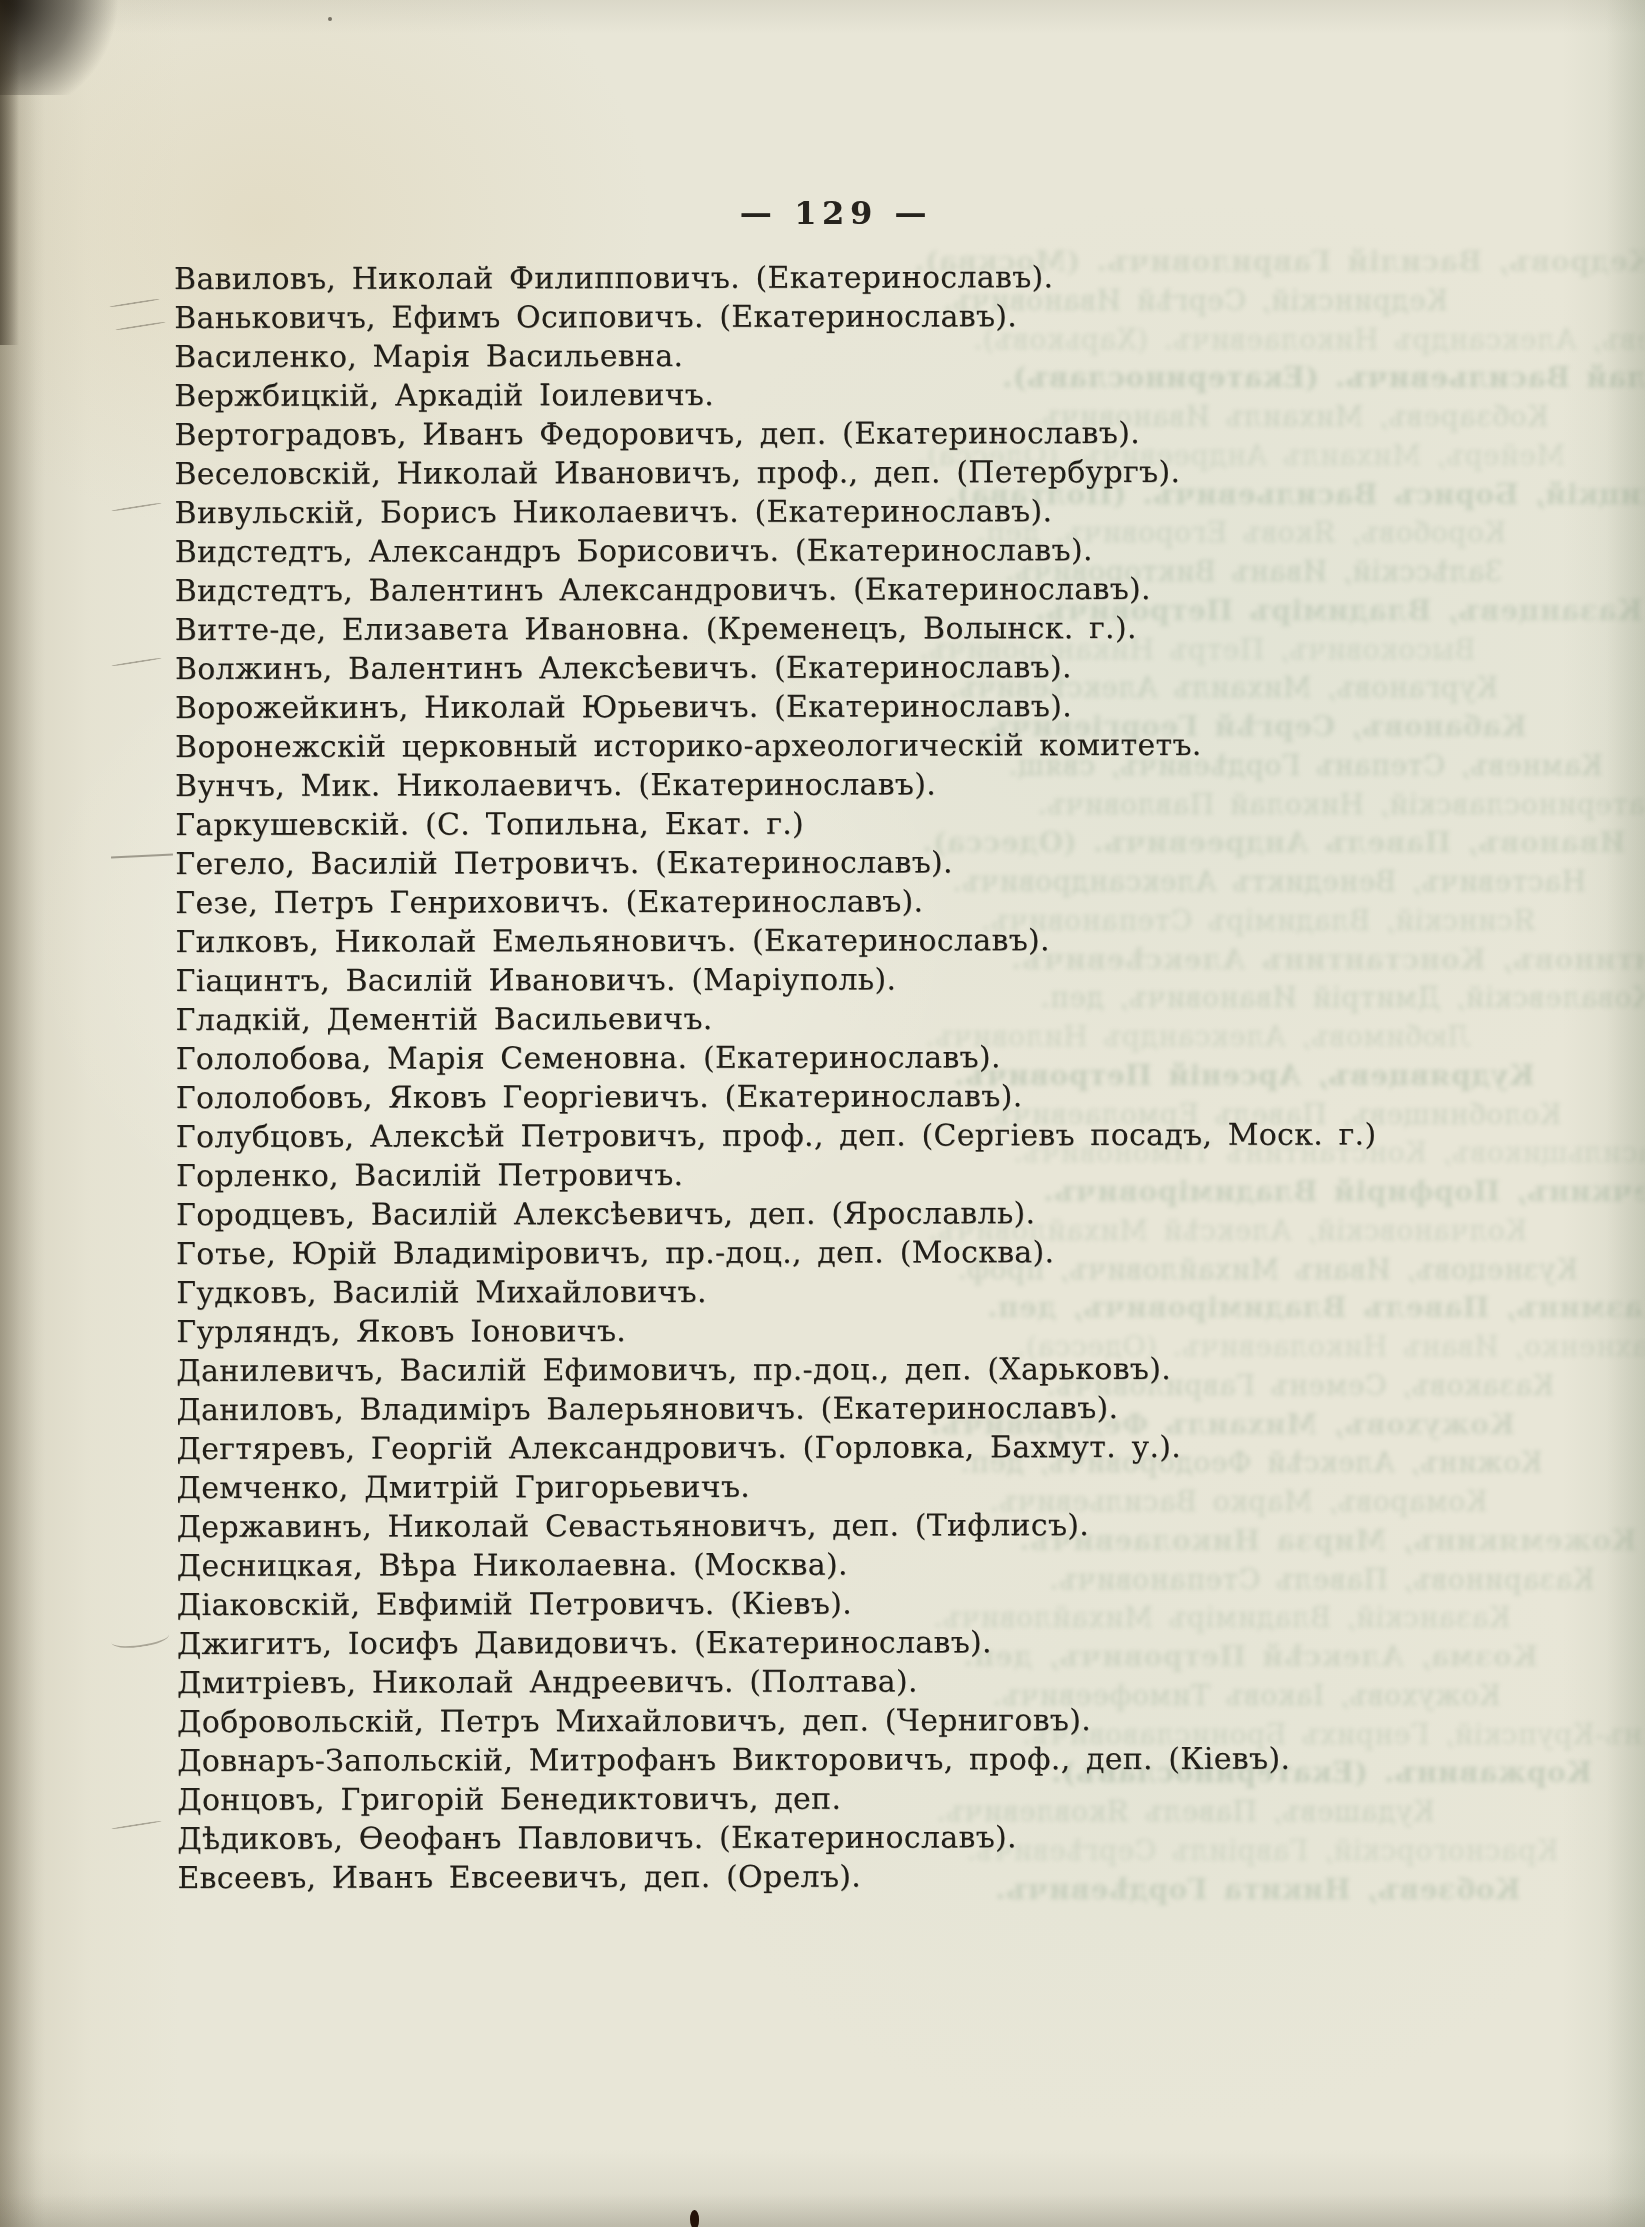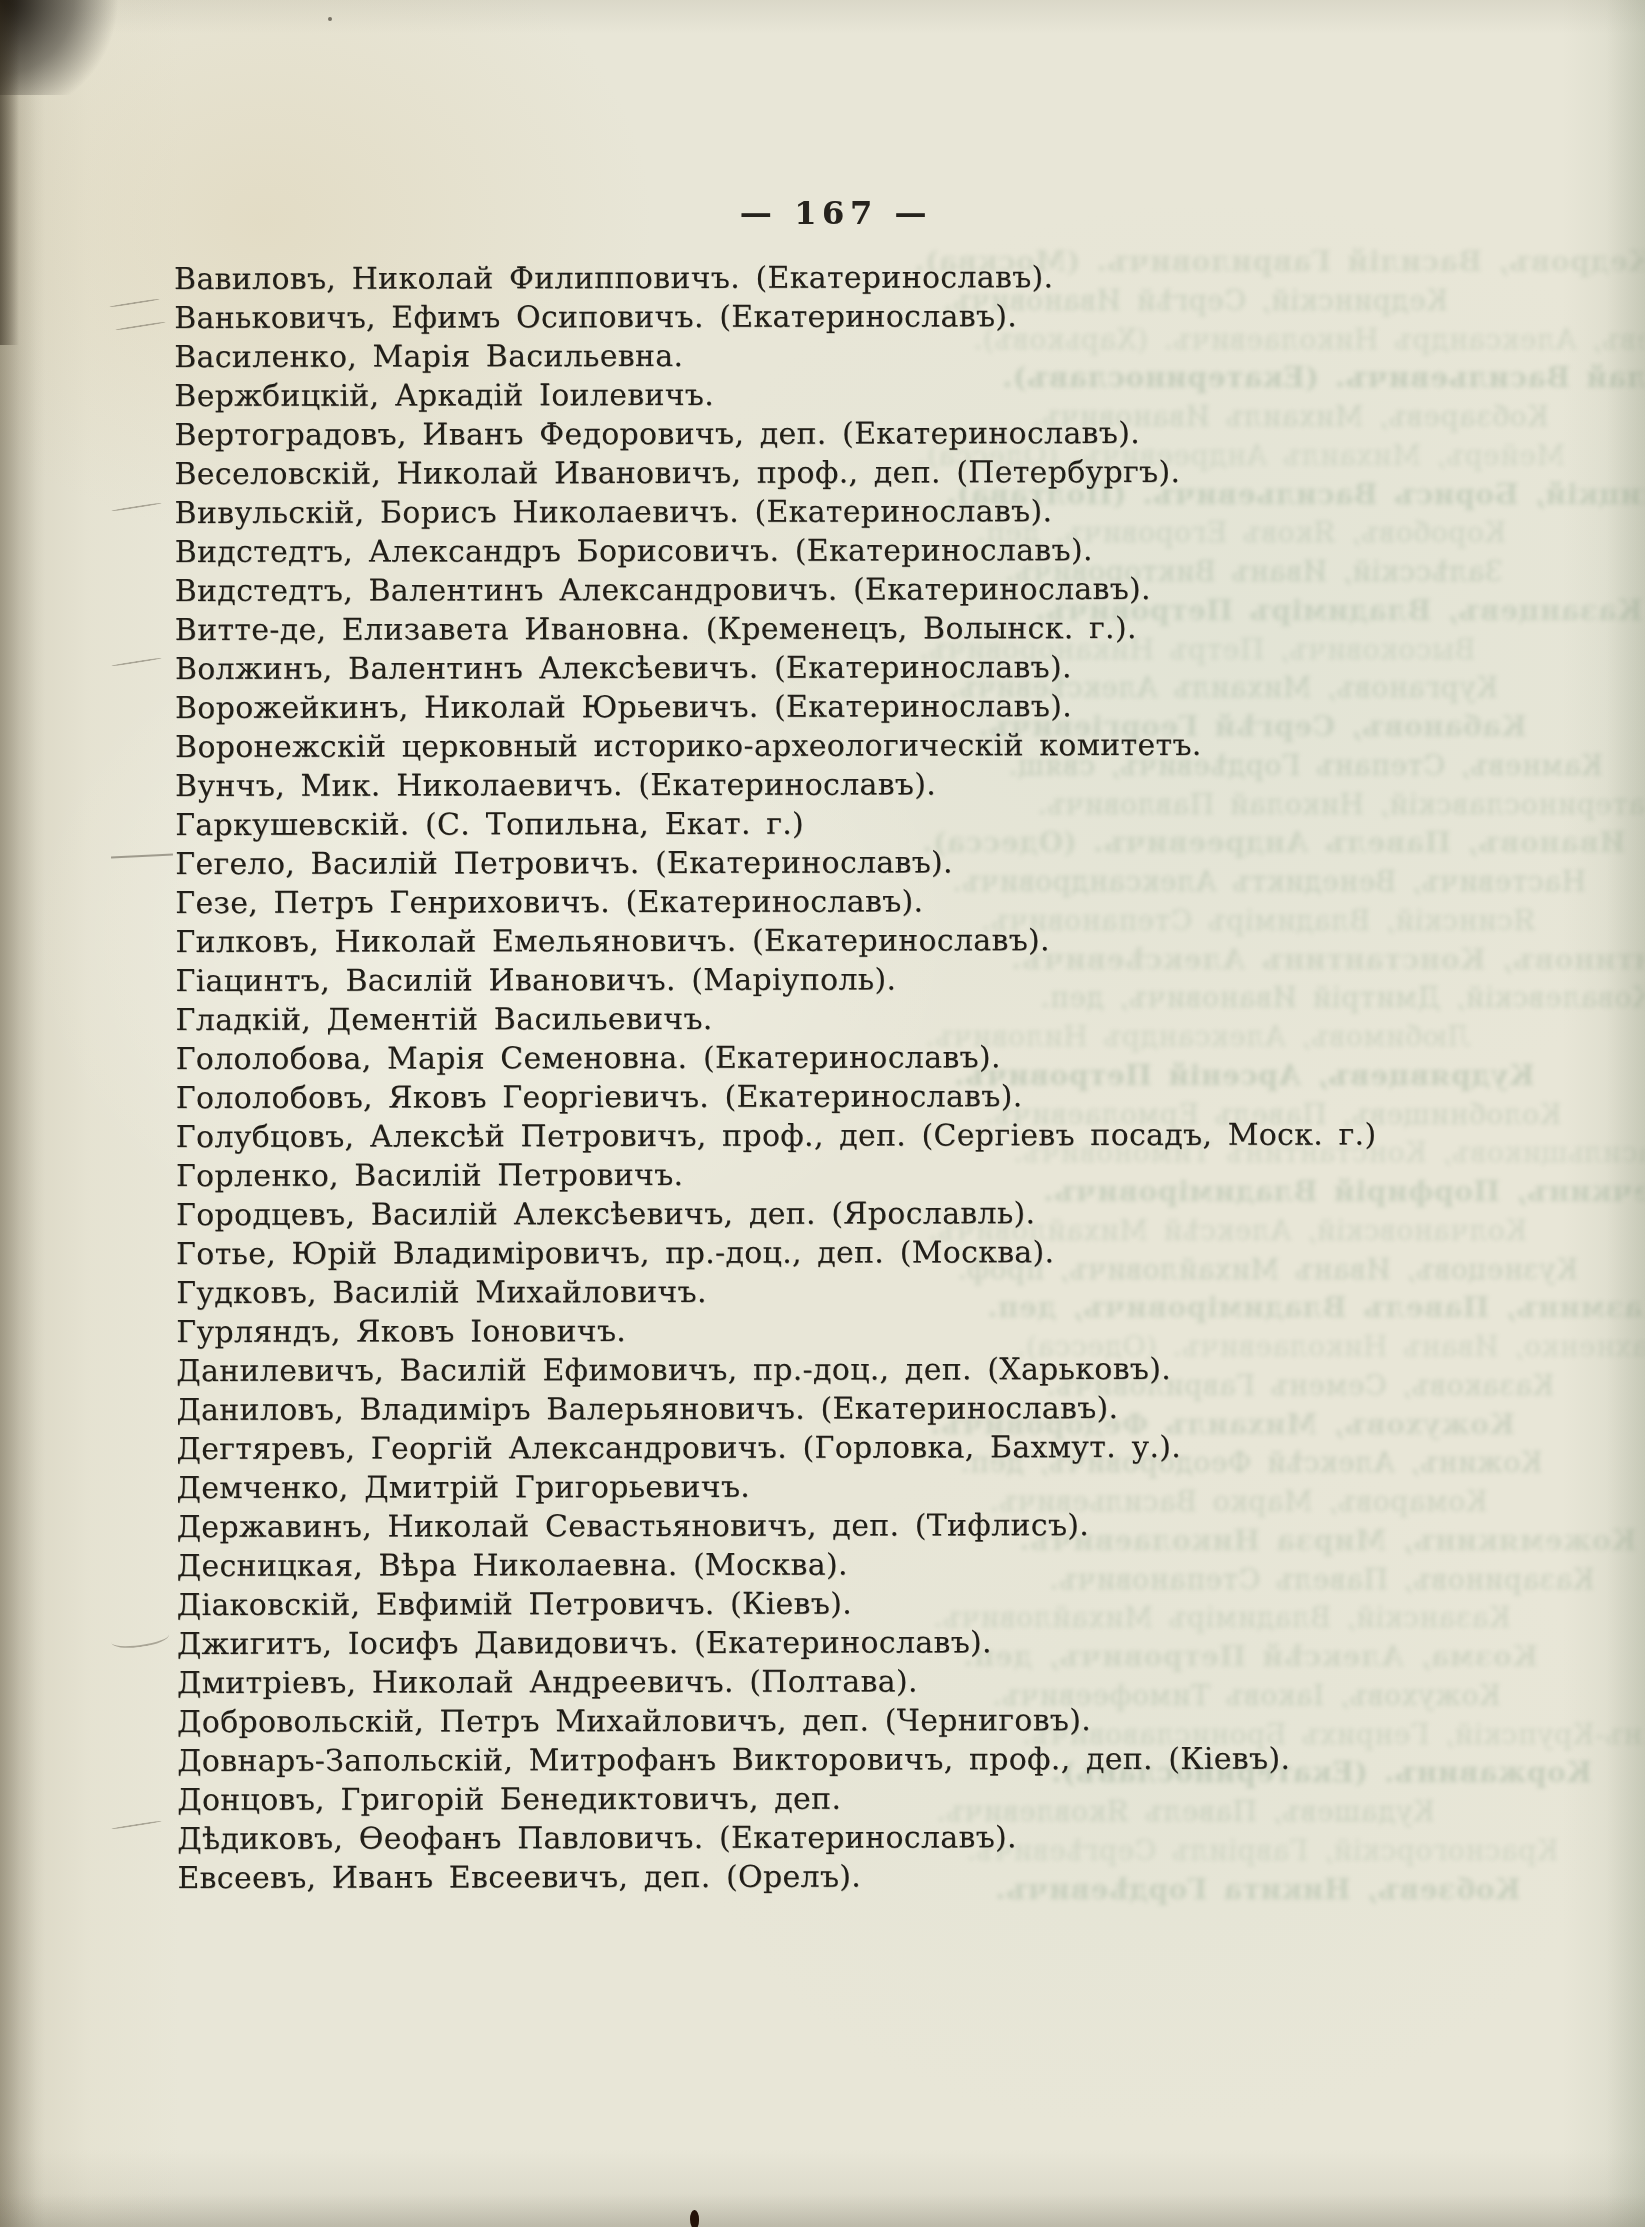--- a/index.html
+++ b/index.html
@@ -133,21 +133,21 @@
       <div class="bleed-row" style="top: 1679px; left: 992px; font-weight: 400; opacity: 0.41;">Кожуховъ, Іаковъ Тимофеевичъ.</div>
       <div class="bleed-row" style="top: 1718px; left: 1022px; font-weight: 400; opacity: 0.34;">Кожанъ-Крупскій, Генрихъ Брониславовичъ.</div>
       <div class="bleed-row" style="top: 1756px; left: 1051px; font-weight: 700; opacity: 0.45;">Коржавинъ. (Екатеринославъ).</div>
       <div class="bleed-row" style="top: 1795px; left: 936px; font-weight: 400; opacity: 0.38;">Кудашевъ, Павелъ Яковлевичъ.</div>
       <div class="bleed-row" style="top: 1834px; left: 966px; font-weight: 400; opacity: 0.31;">Красногорскій, Гавріилъ Сергѣевичъ.</div>
       <div class="bleed-row" style="top: 1873px; left: 995px; font-weight: 700; opacity: 0.42;">Кобзевъ, Никита Гордѣевичъ.</div>
     </div>
   <div class="edge-left"></div>
   <div class="edge-right"></div>
   <div class="edge-bottom"></div>
-  <div class="page-number">— 167 —</div>
+  <div class="page-number">— 129 —</div>
   <ol class="entries" id="entries">
       <li>Вавиловъ, Николай Филипповичъ. (Екатеринославъ).</li>
       <li>Ваньковичъ, Ефимъ Осиповичъ. (Екатеринославъ).</li>
       <li>Василенко, Марія Васильевна.</li>
       <li>Вержбицкій, Аркадій Іоилевичъ.</li>
       <li>Вертоградовъ, Иванъ Федоровичъ, деп. (Екатеринославъ).</li>
       <li>Веселовскій, Николай Ивановичъ, проф., деп. (Петербургъ).</li>
       <li>Вивульскій, Борисъ Николаевичъ. (Екатеринославъ).</li>
       <li>Видстедтъ, Александръ Борисовичъ. (Екатеринославъ).</li>
       <li>Видстедтъ, Валентинъ Александровичъ. (Екатеринославъ).</li>

